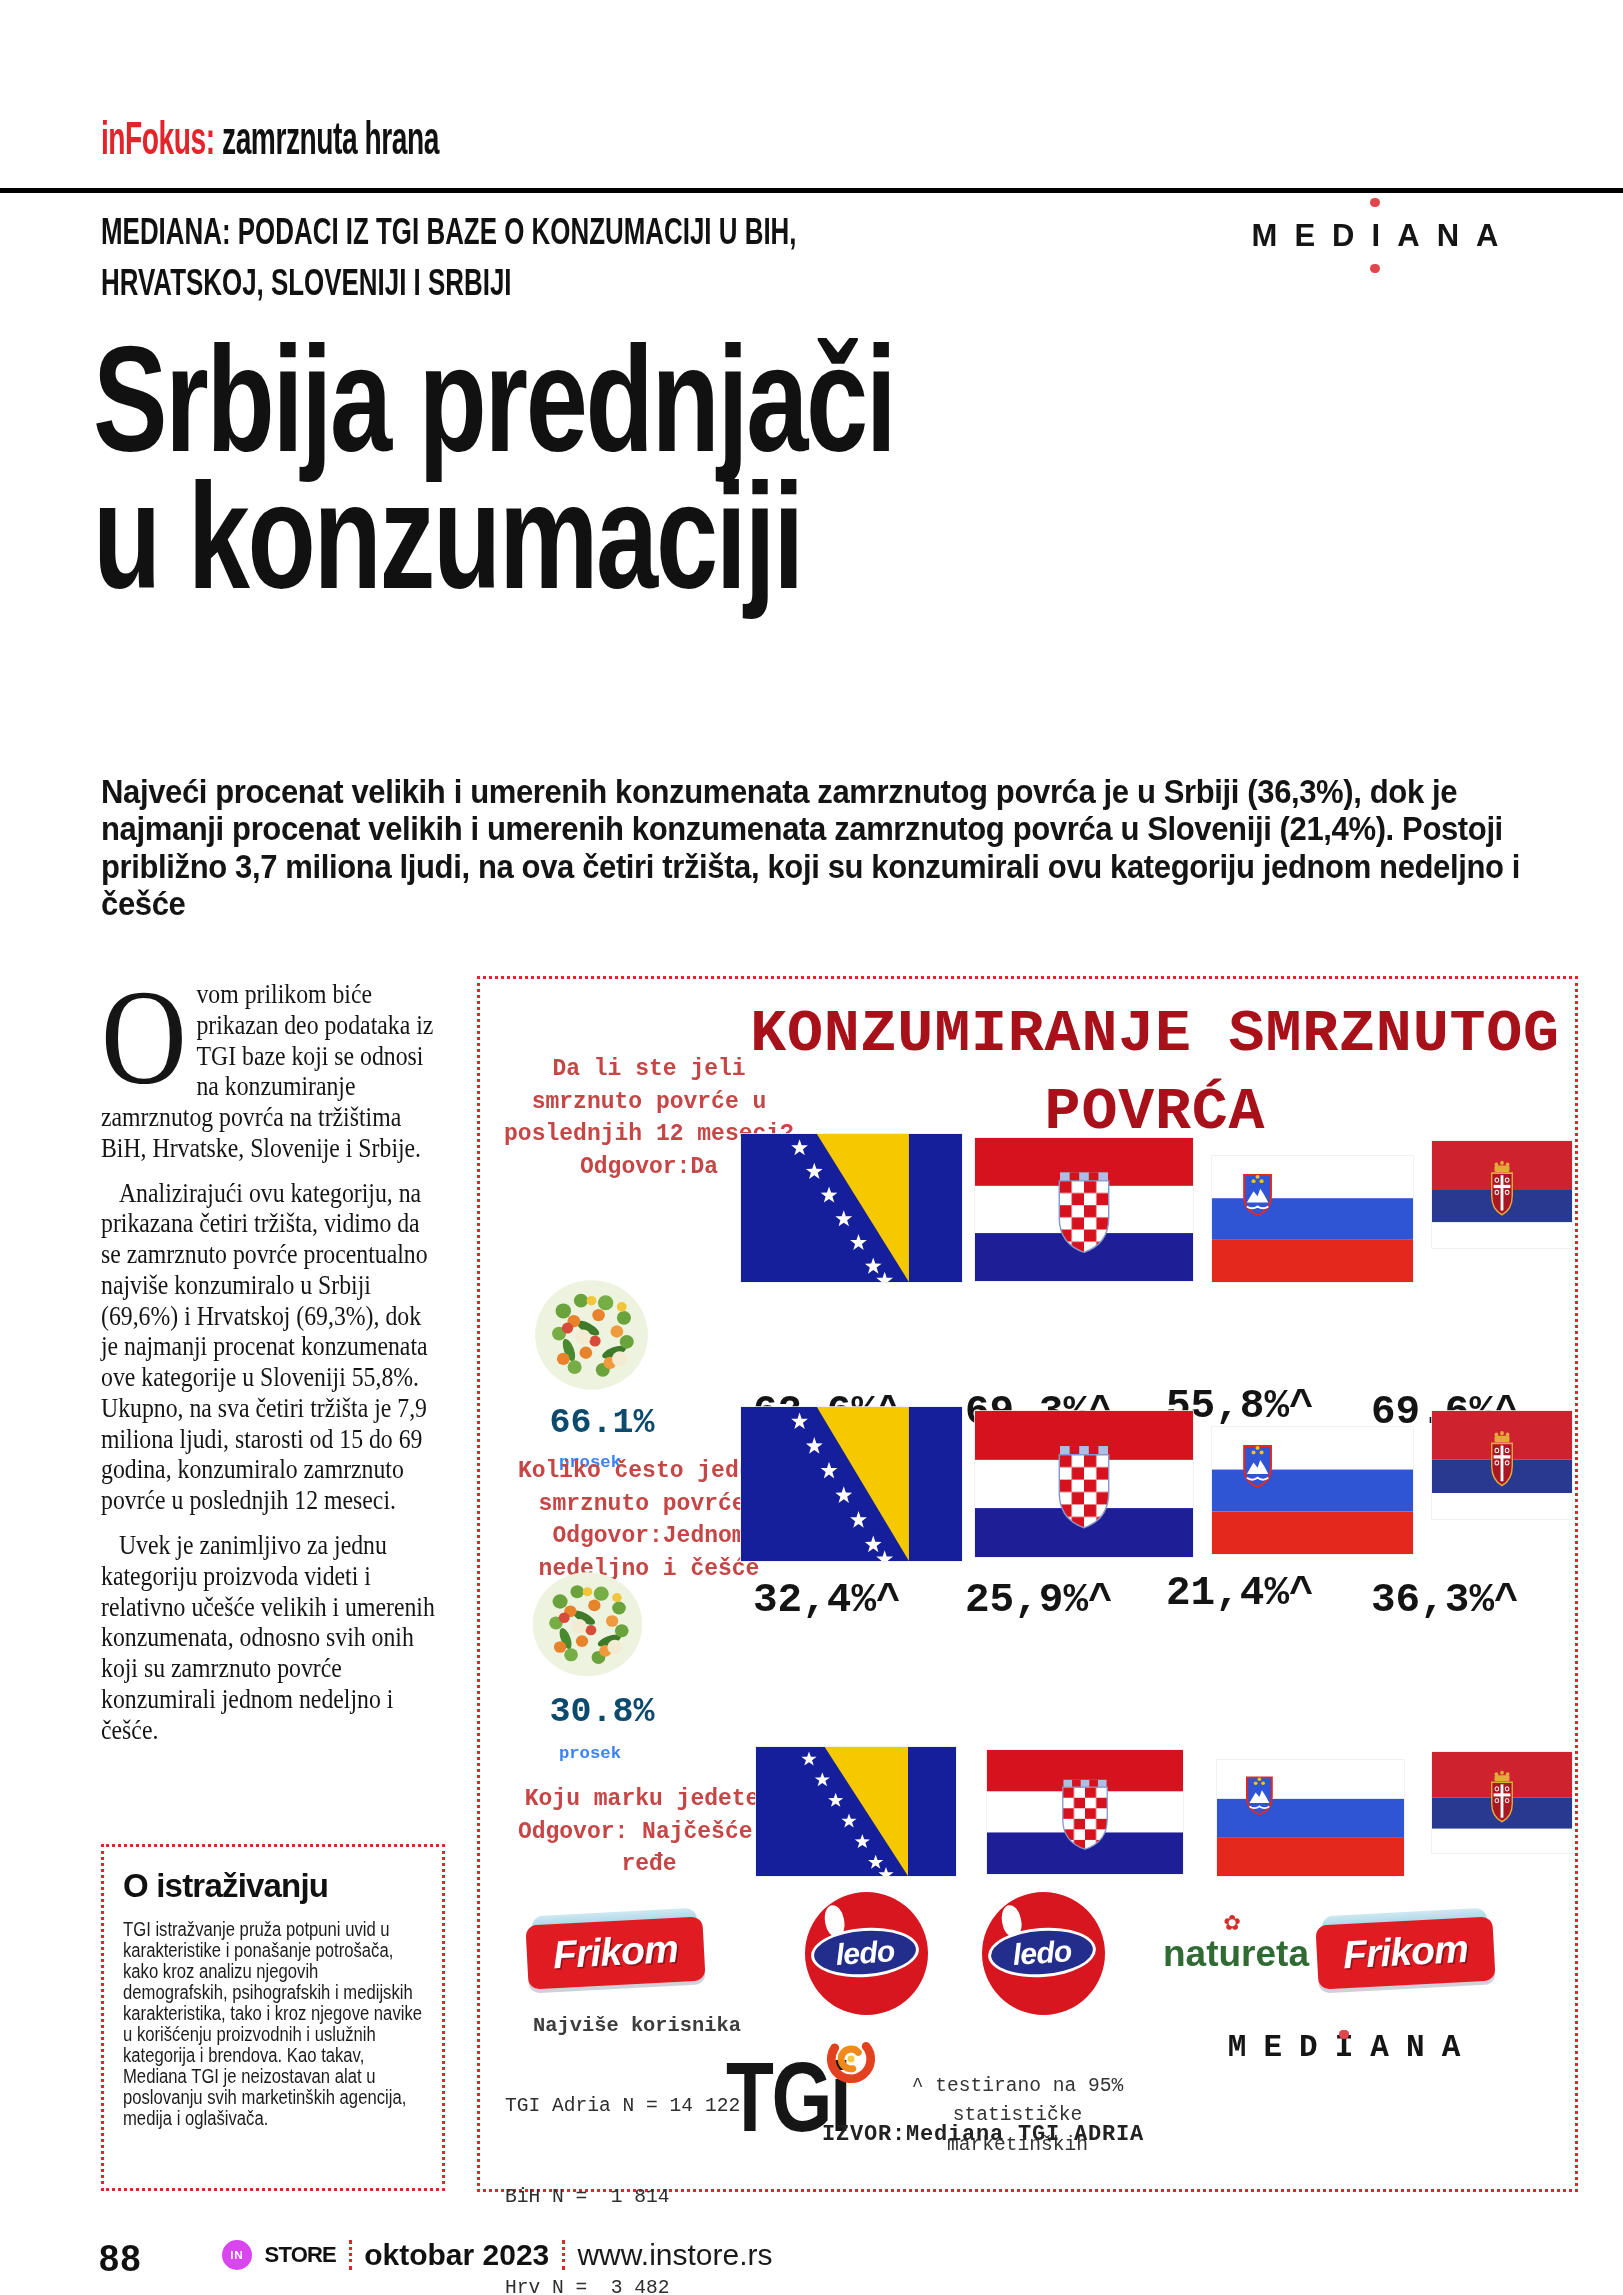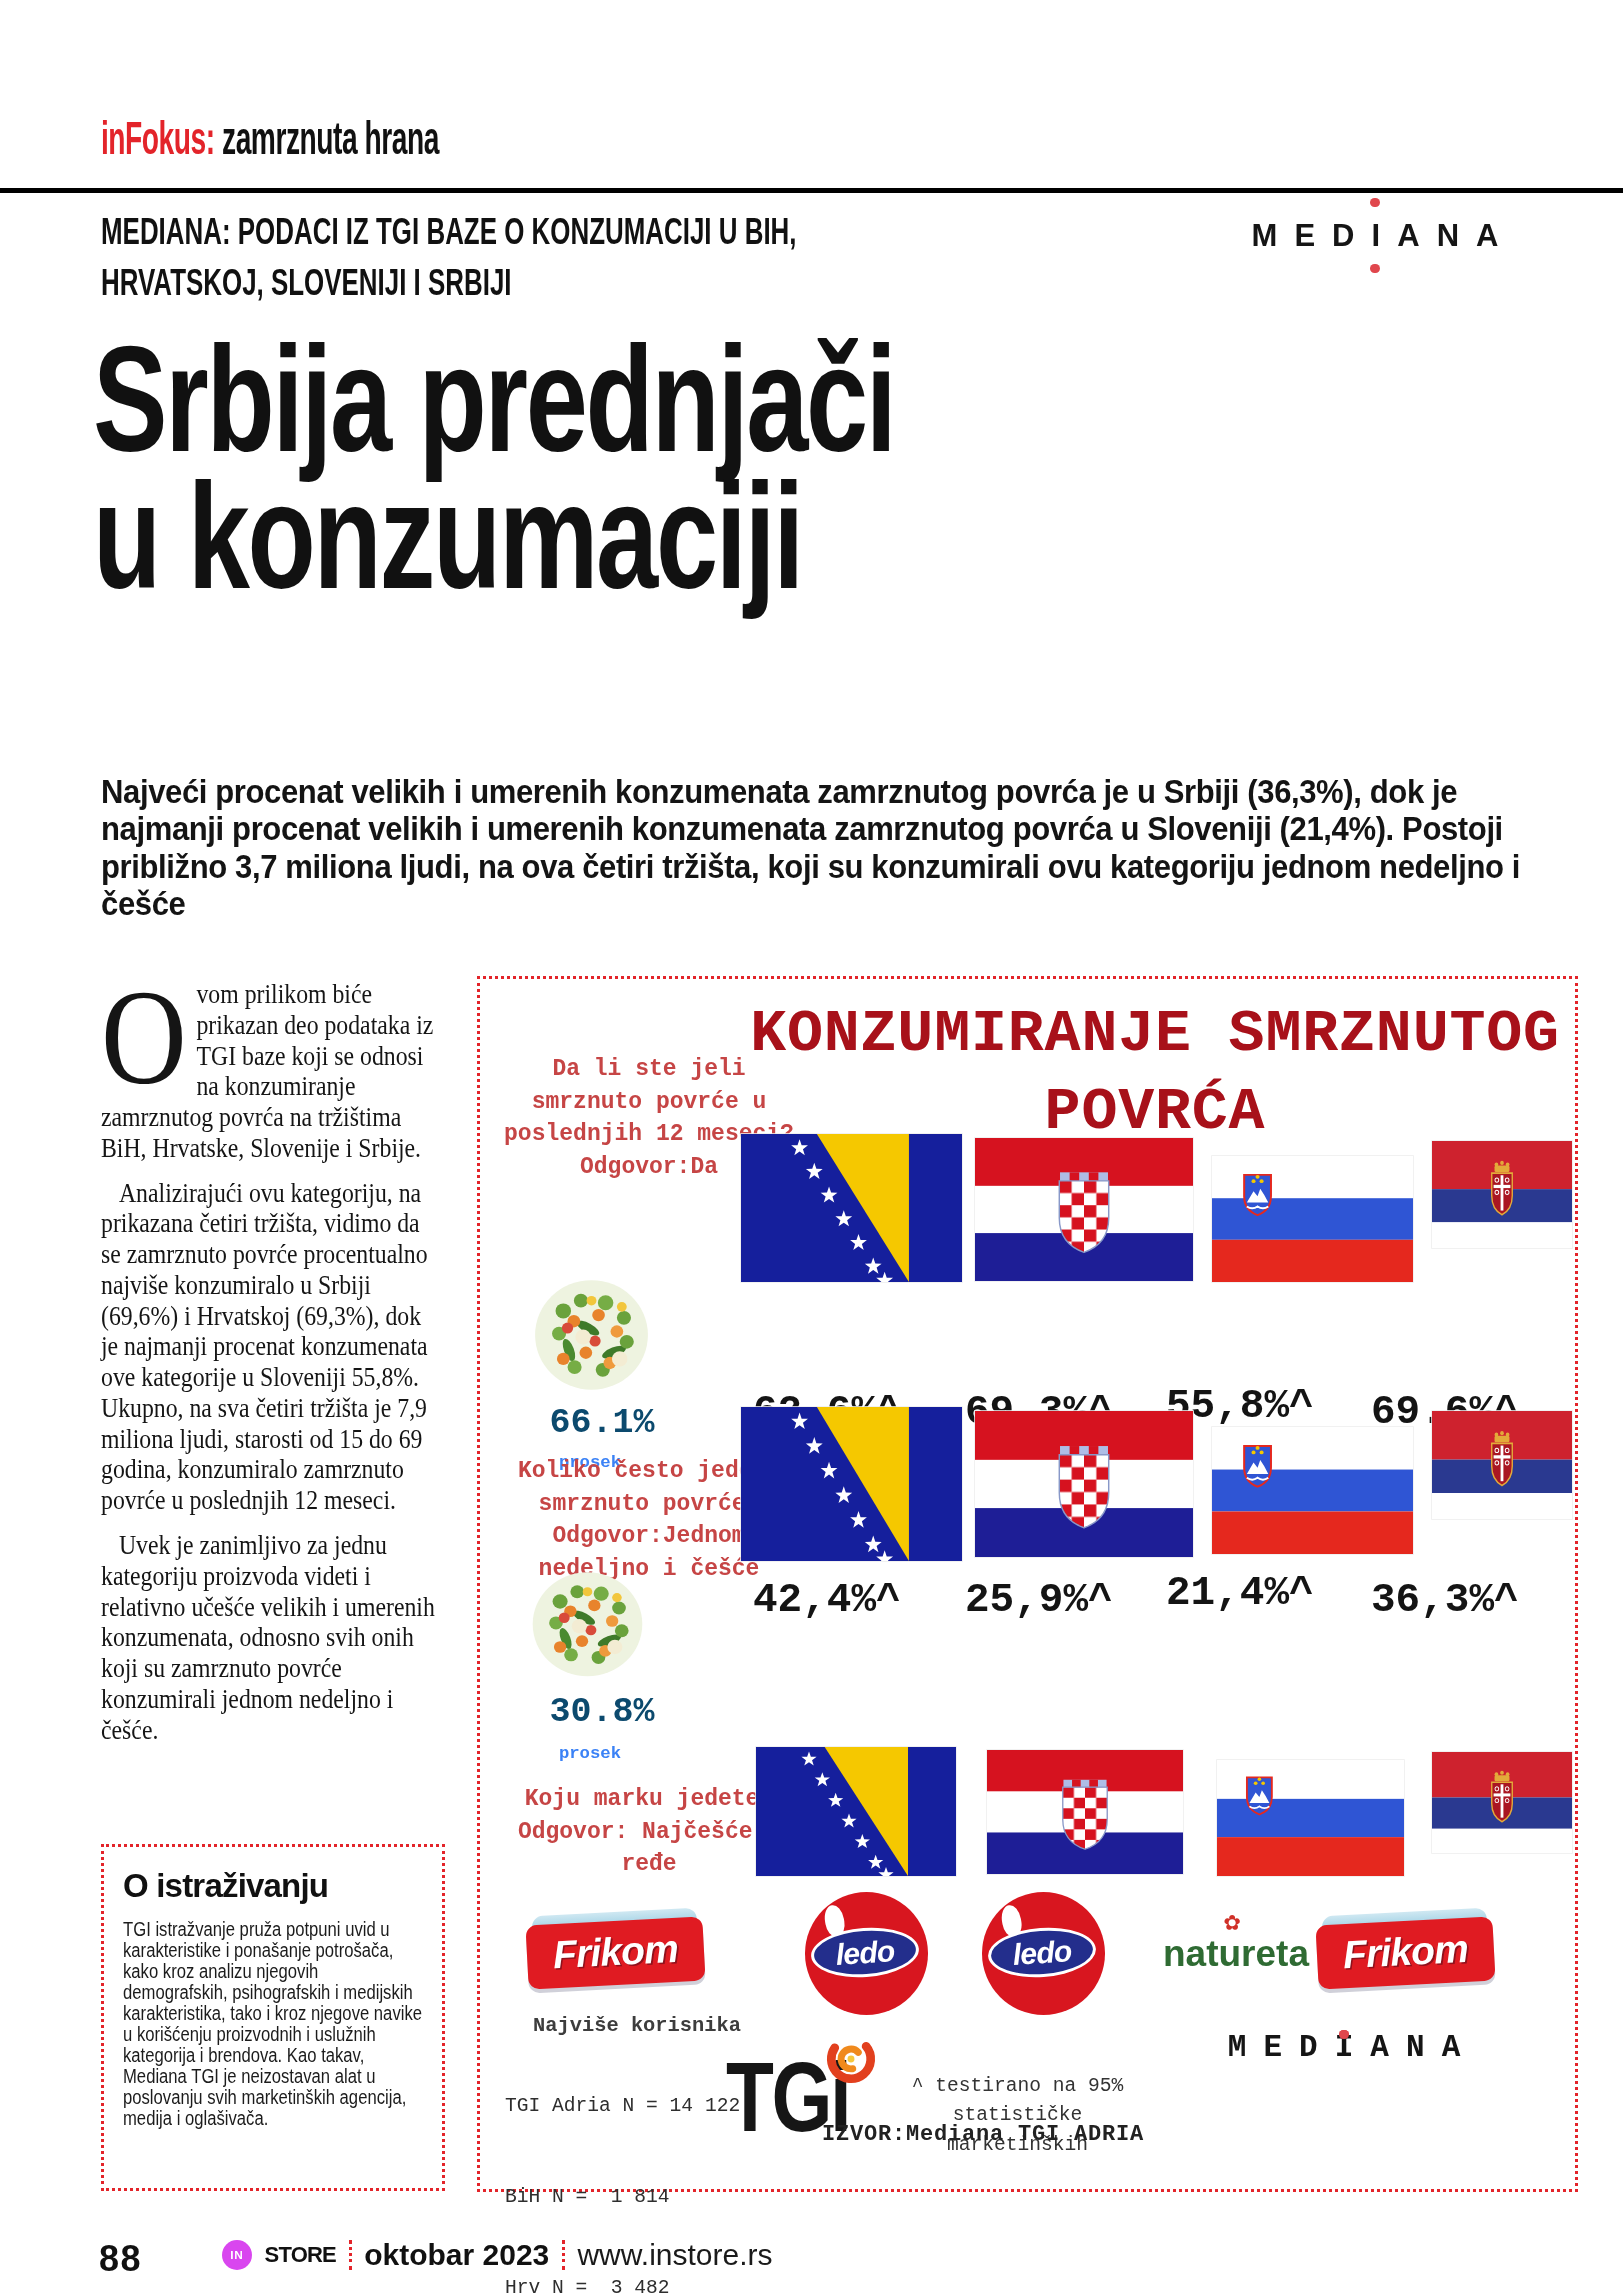--- a/index.html
+++ b/index.html
@@ -266,21 +266,21 @@
       </svg>
     <svg class="flag" style="left:495px;top:432px;width:218px;height:146px" viewBox="0 0 300 200" preserveAspectRatio="none">
         <use href="#sym-flag-hr"></use>
       </svg>
     <svg class="flag" style="left:732px;top:448px;width:201px;height:127px" viewBox="0 0 300 200" preserveAspectRatio="none">
         <use href="#sym-flag-slo"></use>
       </svg>
     <svg class="flag" style="left:952px;top:432px;width:140px;height:108px" viewBox="0 0 300 200" preserveAspectRatio="none">
         <use href="#sym-flag-srb"></use>
       </svg>
-    <div class="val" style="left:273px;top:598px">42,4%^</div>
+    <div class="val" style="left:273px;top:598px">32,4%^</div>
     <div class="val" style="left:485px;top:598px">25,9%^</div>
     <div class="val" style="left:686px;top:591px">21,4%^</div>
     <div class="val" style="left:891px;top:598px">36,3%^</div>
 
     <div class="q q3">Koju marku jedete?
 Odgovor: Najčešće +
 ređe</div>
     <svg class="flag" style="left:276px;top:768px;width:200px;height:129px" viewBox="0 0 300 200" preserveAspectRatio="none">
         <use href="#sym-flag-bih"></use>
       </svg>

